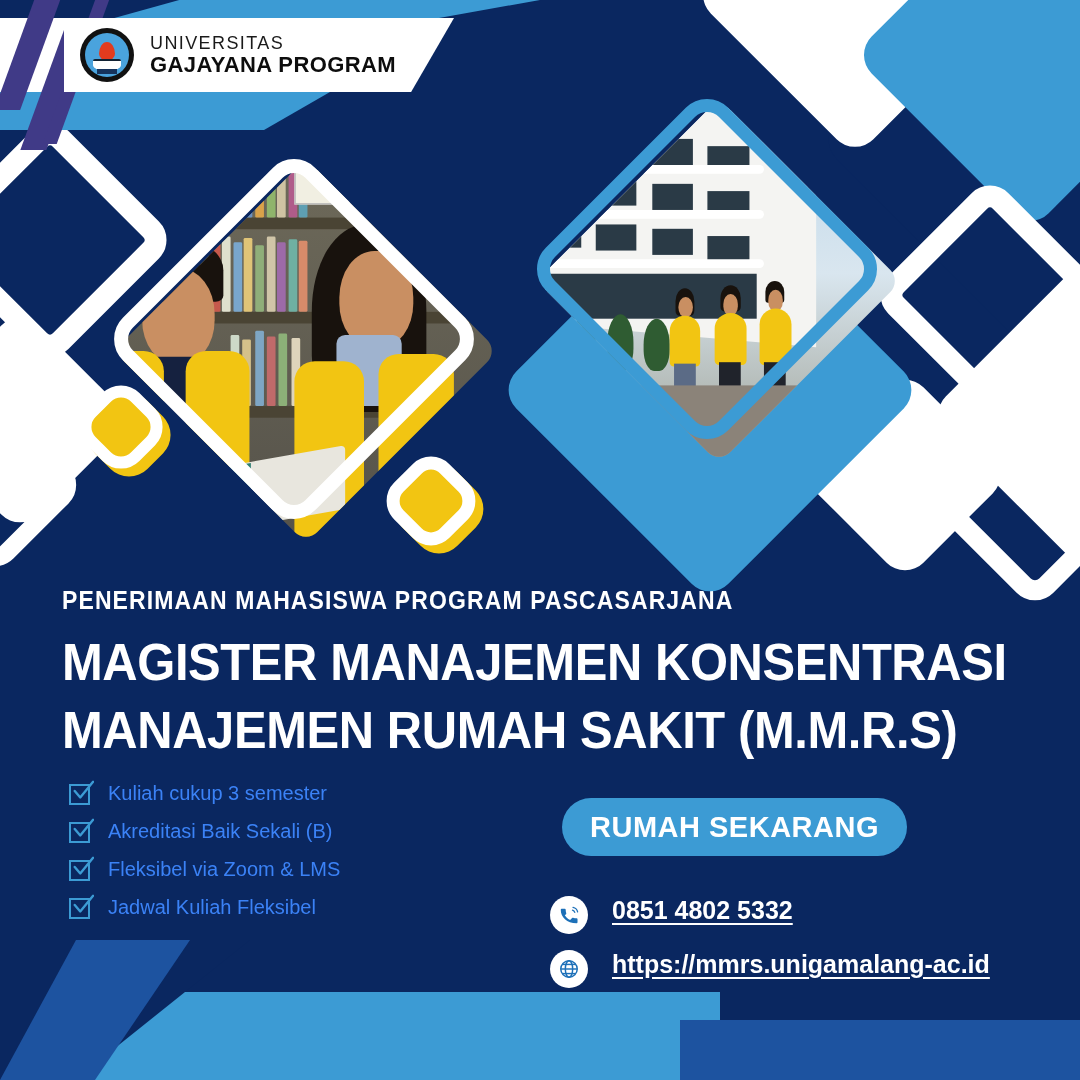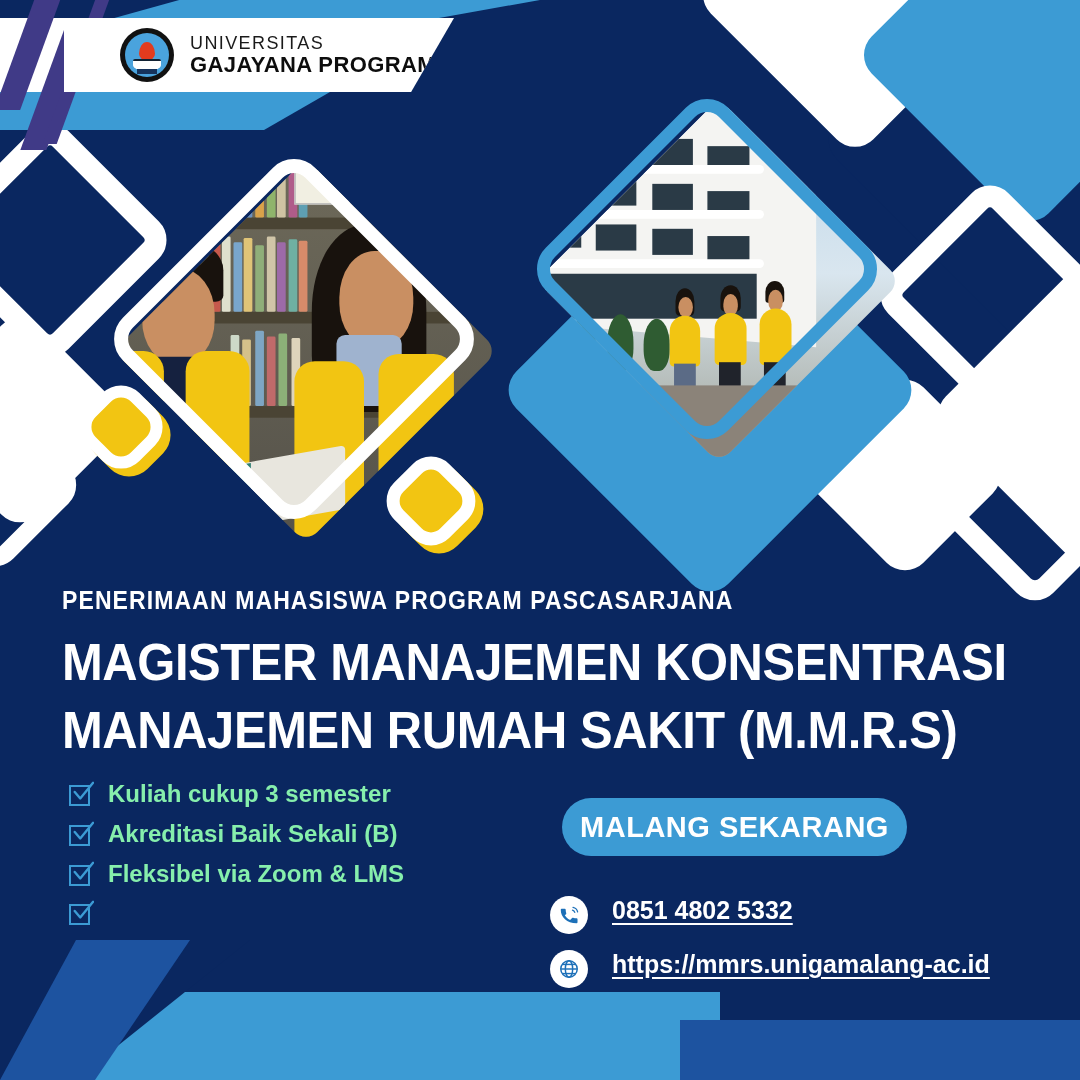--- a/index.html
+++ b/index.html
@@ -28,21 +28,21 @@
   .diamond.outline { background: transparent; }
 
   
   #header-banner {
     position: absolute;
     left: 64px; top: 18px;
     width: 390px; height: 74px;
     background: #ffffff;
     clip-path: polygon(0 0, 100% 0, 89% 100%, 0 100%);
     display: flex; align-items: center;
-    padding-left: 62px;
+    padding-left: 22px;
     z-index: 30;
   }
   #header-lightband {
     position: absolute;
     left: 0px; top: 92px;
     width: 330px; height: 38px;
     background: #3c9bd4;
     clip-path: polygon(0 0, 100% 0, 80% 100%, 0 100%);
     z-index: 22;
   }
@@ -176,21 +176,21 @@
   .cbox .sq {
     position:absolute; left:1px; top:4px;
     width:21px; height:21px;
     border:2px solid #3c9bd4;
   }
   .cbox .tick {
     position:absolute; left:4px; top:0px;
     width:22px; height:22px;
   }
   .bullet-label {
-    font-size: 24px; color:#86efac; font-weight:700;
+    font-size: 20px; color:#3b82f6; font-weight:400;
     white-space: nowrap;
   }
 
   
   #cta-button {
     position:absolute; left:562px; top:798px;
     width:345px; height:58px;
     background:#3c9bd4;
     border-radius:29px;
     display:flex; align-items:center; justify-content:center;
@@ -462,26 +462,27 @@
       <span class="bullet-label">Fleksibel via Zoom &amp; LMS</span>
     </div>
 
     <div class="bullet">
       <span class="cbox">
         <span class="sq"></span>
         <svg class="tick" viewBox="0 0 24 24" fill="none">
           <path d="M3 12 L9 19 L23 2" stroke="#3c9bd4" stroke-width="2.6" stroke-linecap="round" stroke-linejoin="round"></path>
         </svg>
       </span>
+      <span class="bullet-label">Jadwal Kuliah Fleksibel</span>
     </div>
 
   </div>
 
   <div id="cta-button">
-    <span id="cta-label">MALANG SEKARANG</span>
+    <span id="cta-label">RUMAH SEKARANG</span>
   </div>
 
   <div class="contact" id="contact-phone">
     <span class="badge">
       <svg width="22" height="22" viewBox="0 0 24 24" fill="#1d70b8">
         <path d="M6.6 10.8c1.4 2.8 3.8 5.2 6.6 6.6l2.2-2.2c.3-.3.7-.4 1.1-.2
                  1.2.4 2.5.6 3.8.6.6 0 1 .4 1 1V20c0 .6-.4 1-1 1
                  C9.6 21 3 14.4 3 6.3c0-.6.4-1 1-1h3.4c.6 0 1 .4 1 1
                  0 1.3.2 2.6.6 3.8.1.4 0 .8-.2 1.1l-2.2 1.6z"></path>
         <path d="M16.4 3.6c2.5.5 4.5 2.5 5 5" stroke="#1d70b8" stroke-width="1.4" fill="none" stroke-linecap="round"></path>

